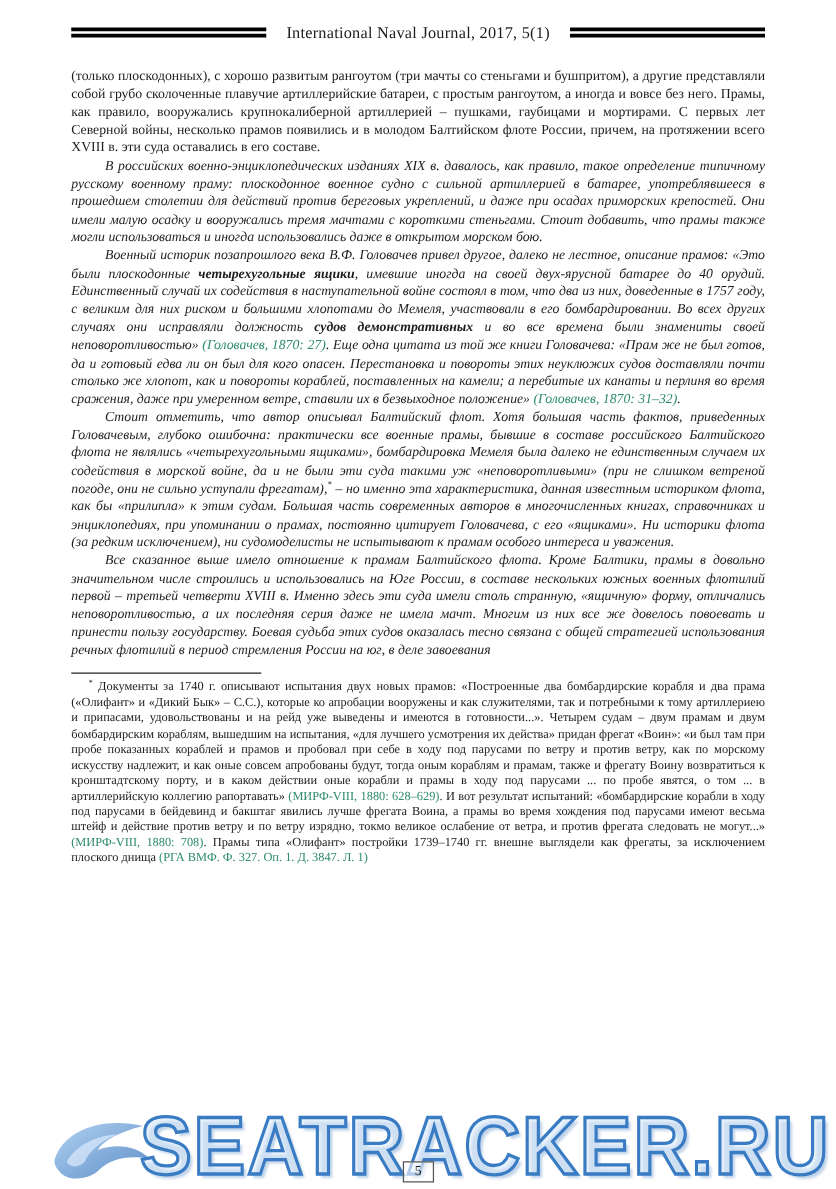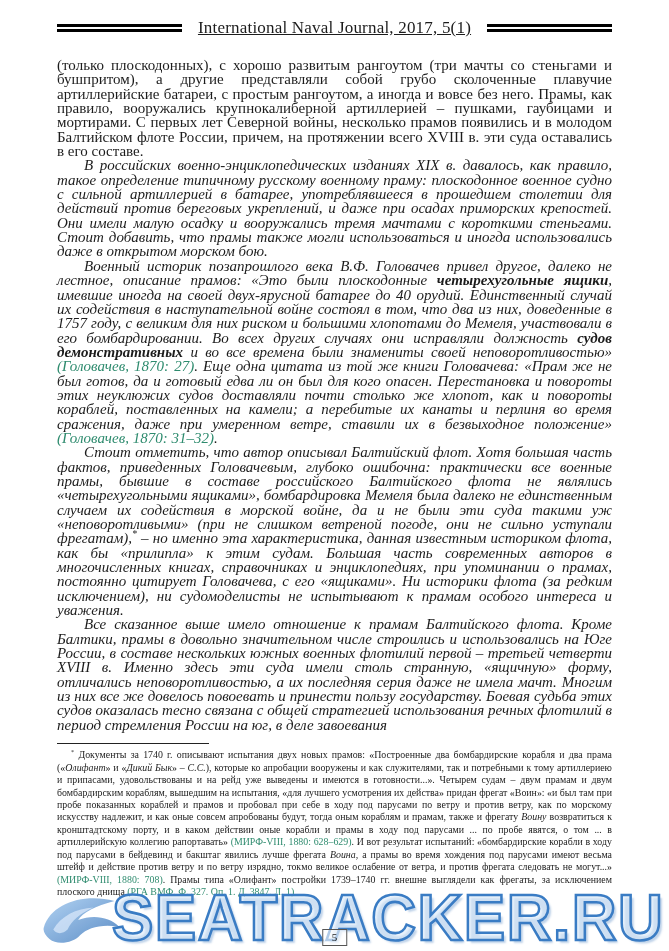--- a/index.html
+++ b/index.html
@@ -12,27 +12,27 @@
     background: #ffffff;
     padding: 18px 57px 0 57px;
     font-family: "Liberation Serif", serif;
     color: var(--text, #1c1c1c);
     overflow: hidden;
   }
   
   .header { display: flex; align-items: center; gap: 8px; margin-bottom: 20px; }
   .header-rule { flex: 1 1 auto; }
   .header-rule .rl { height: 2.5px; background: #000; margin: 2.5px 0; }
-  .header-title { font-size: 17px; white-space: nowrap; padding: 0 8px; letter-spacing: 0.2px; text-decoration: underline; }
+  .header-title { font-size: 13px; white-space: nowrap; padding: 0 8px; letter-spacing: 0.2px; }
   
-  .body-text p { font-size: 15px; line-height: 14.35px; text-align: justify; }
+  .body-text p { font-size: 11px; line-height: 14.35px; text-align: justify; }
   .body-text p.indent { text-indent: 27px; font-style: italic; }
   .s-n { }
   .s-b { font-weight: bold; }
-  .s-i { font-style: italic; }
+  .s-i { }
   .s-c { color: var(--cite, #2e8b6e); }
   .s-sup { vertical-align: super; font-size: 0.65em; line-height: 0; }
   
   .footnote-sep { width: 152px; border-top: 1px solid #222; margin: 11px 0 5px 0; }
   .footnote p { font-size: 9.9px; line-height: 12.45px; text-align: justify; }
   .footnote p.indent { text-indent: 14px; }
   
   .page-number-box {
     position: absolute;
     bottom: 5px;

